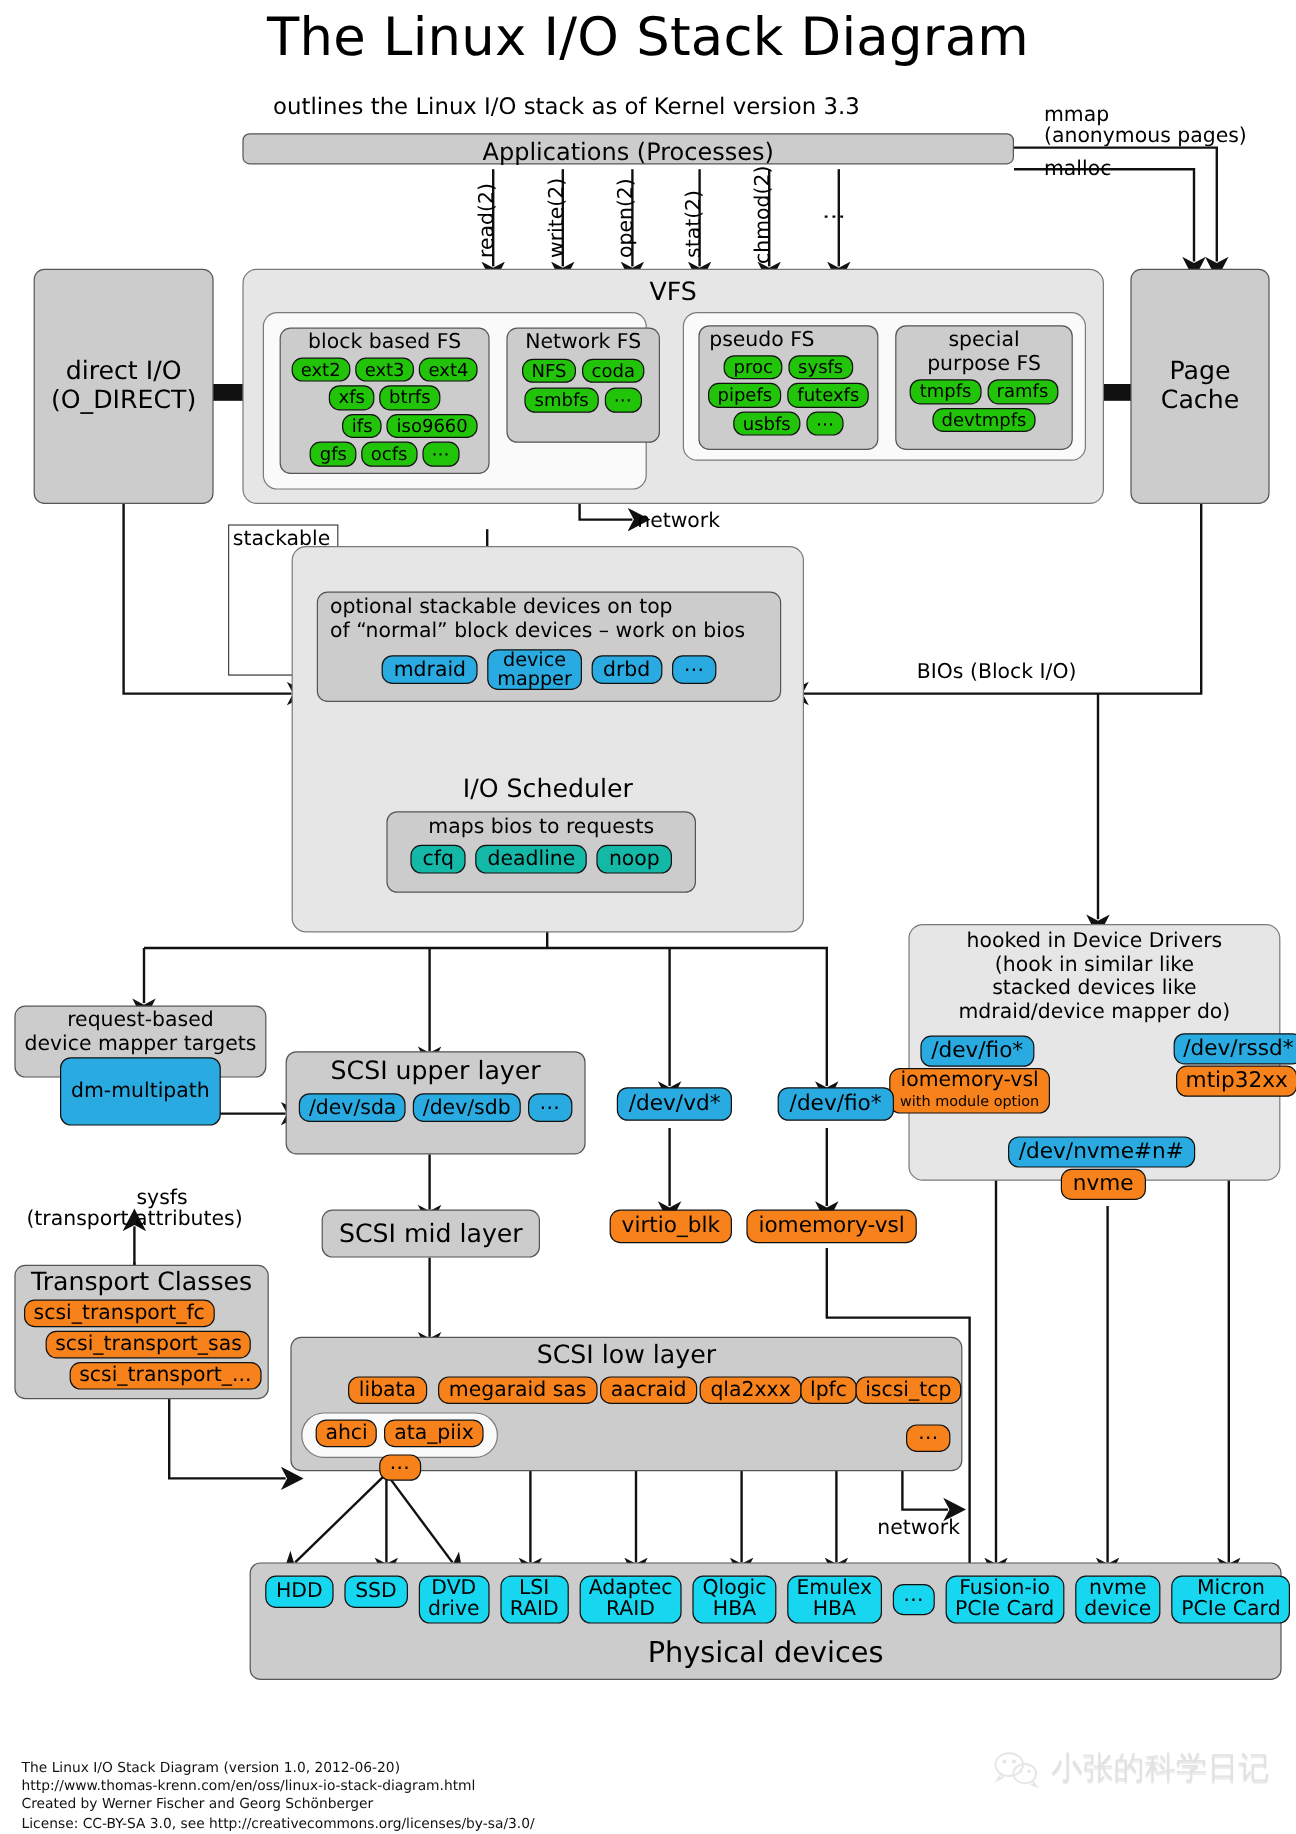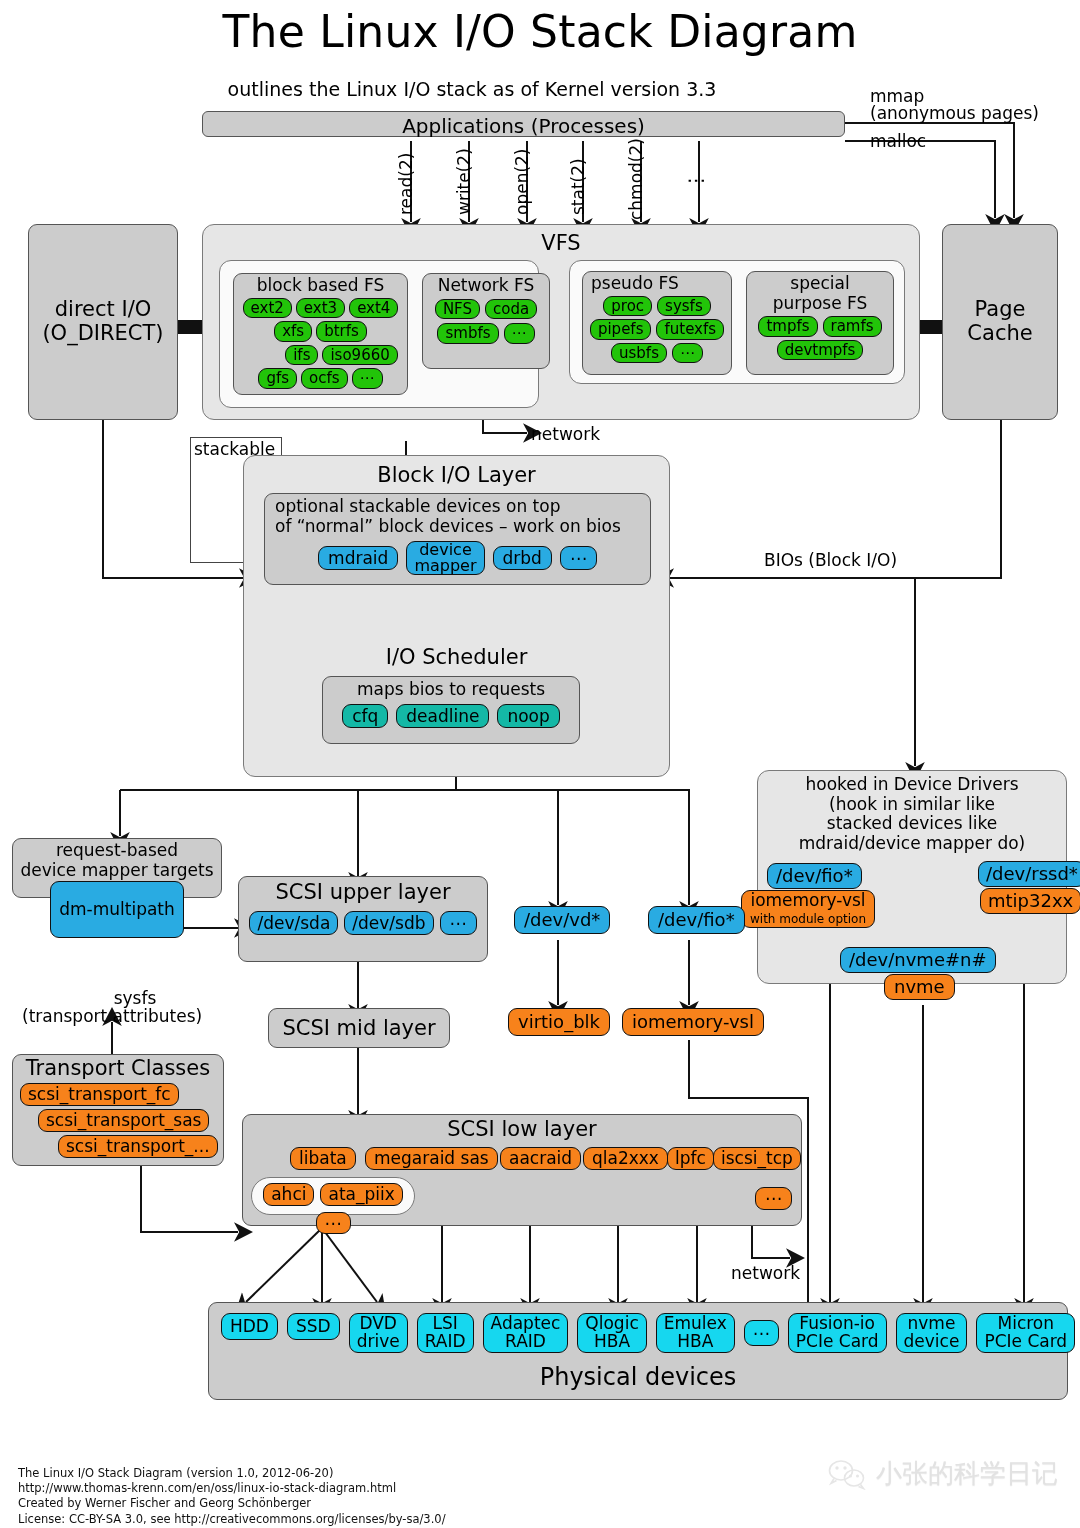--- a/index.html
+++ b/index.html
@@ -210,21 +210,20 @@
       </div>
     </div>
   </div>
 
   <div class="lbl" style="left:531px;top:424px;">network</div>
 
   <div class="abs box-plain" style="left:190px;top:437px;width:92px;height:126px;"></div>
   <div class="lbl" style="left:194px;top:439px;">stackable</div>
 
   <div class="abs box-light" style="left:243px;top:455px;width:427px;height:322px;">
-    <div class="ttl" style="margin-top:8px;font-size:21px;">Block I/O Layer</div>
 
     <div class="abs box" style="left:20px;top:37px;width:387px;height:92px;">
       <div style="font-size:17px;padding-left:10px;margin-top:2px;">optional stackable devices on top</div>
       <div style="font-size:17px;padding-left:10px;">of “normal” block devices – work on bios</div>
       <div class="pill-row" style="margin-top:5px;gap:8px;">
         <span class="pill blue" style="font-size:17px;padding:2px 9px;">mdraid</span>
         <span class="pill blue" style="font-size:16px;padding:0 7px;line-height:1.0;">device<br>mapper</span>
         <span class="pill blue" style="font-size:17px;padding:2px 9px;">drbd</span>
         <span class="pill blue" style="font-size:17px;padding:2px 9px;">⋯</span>
       </div>

